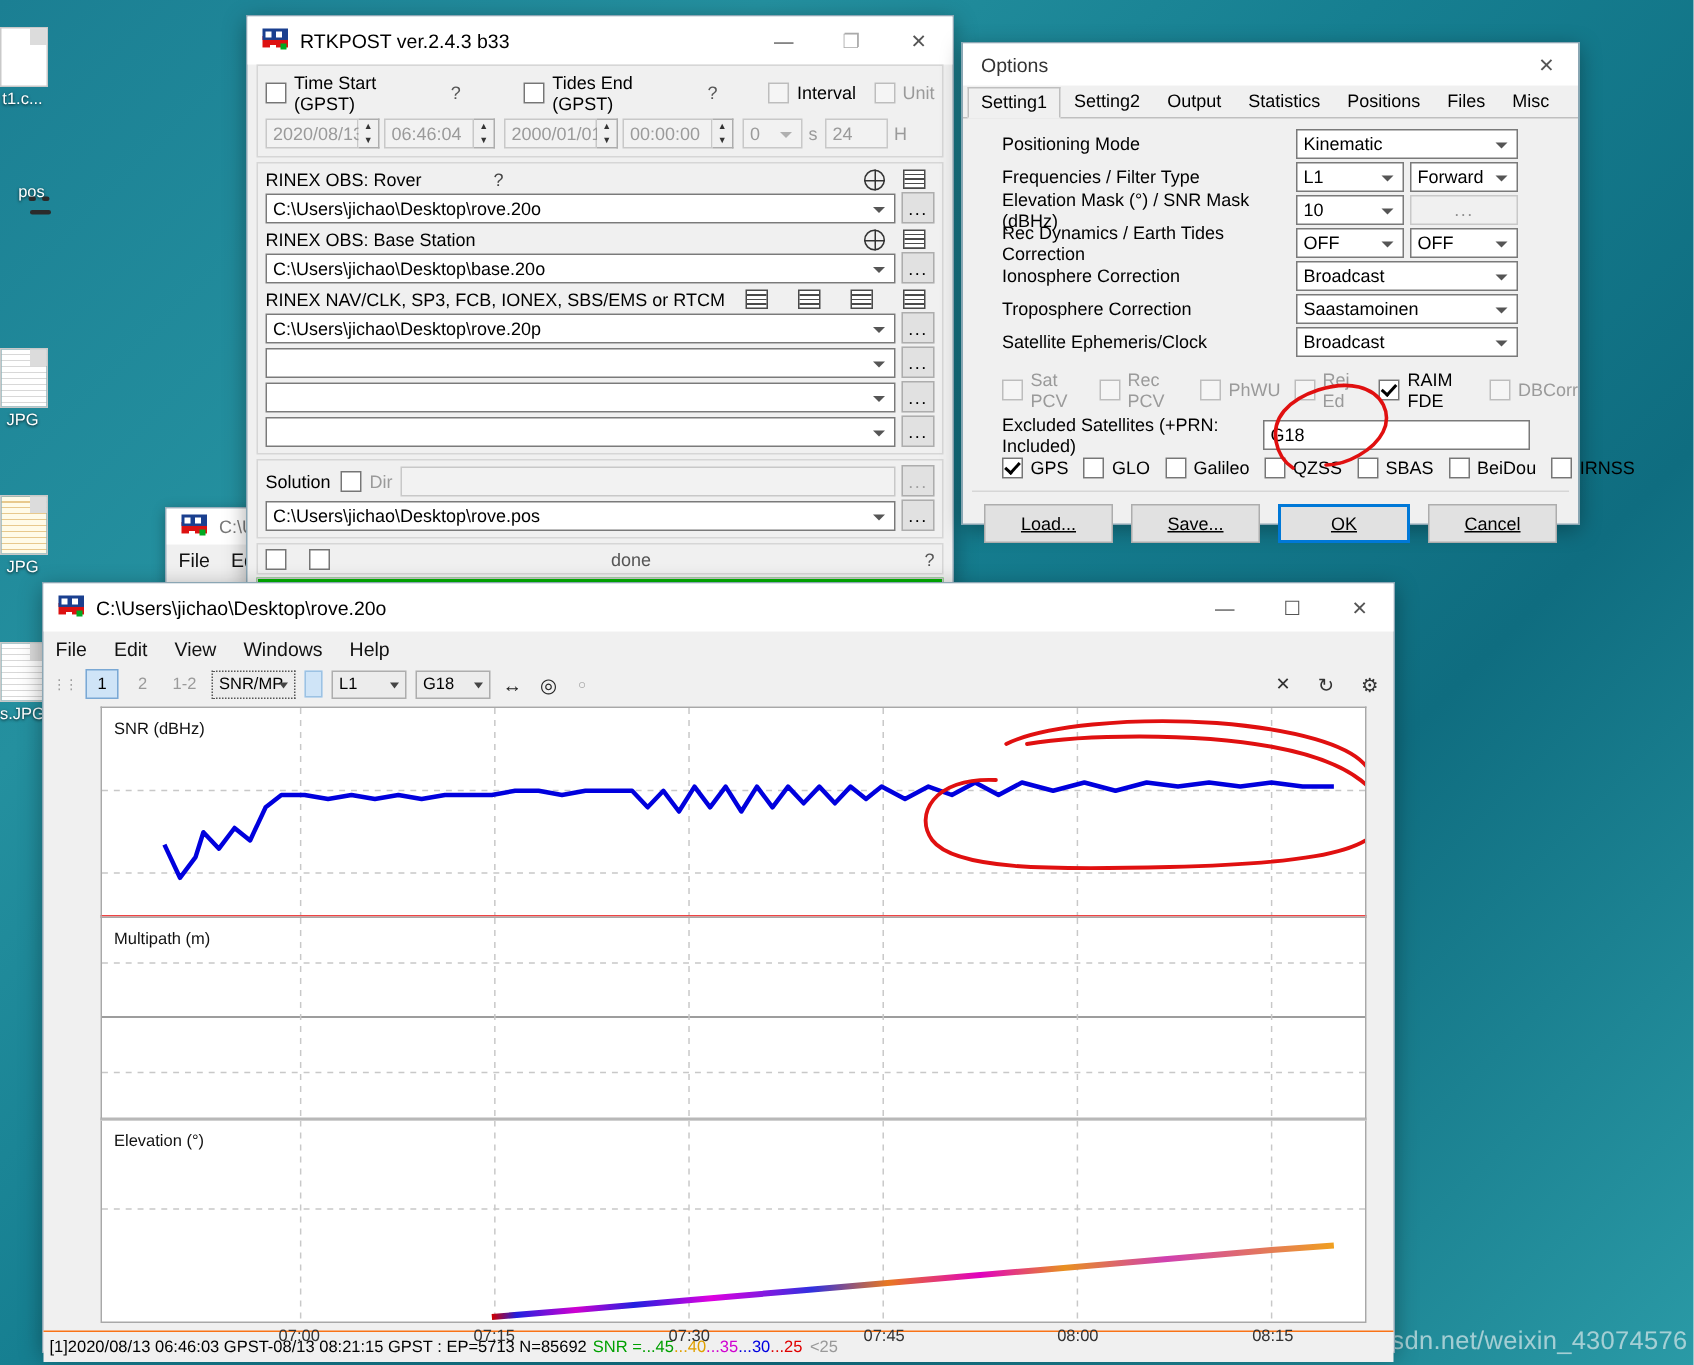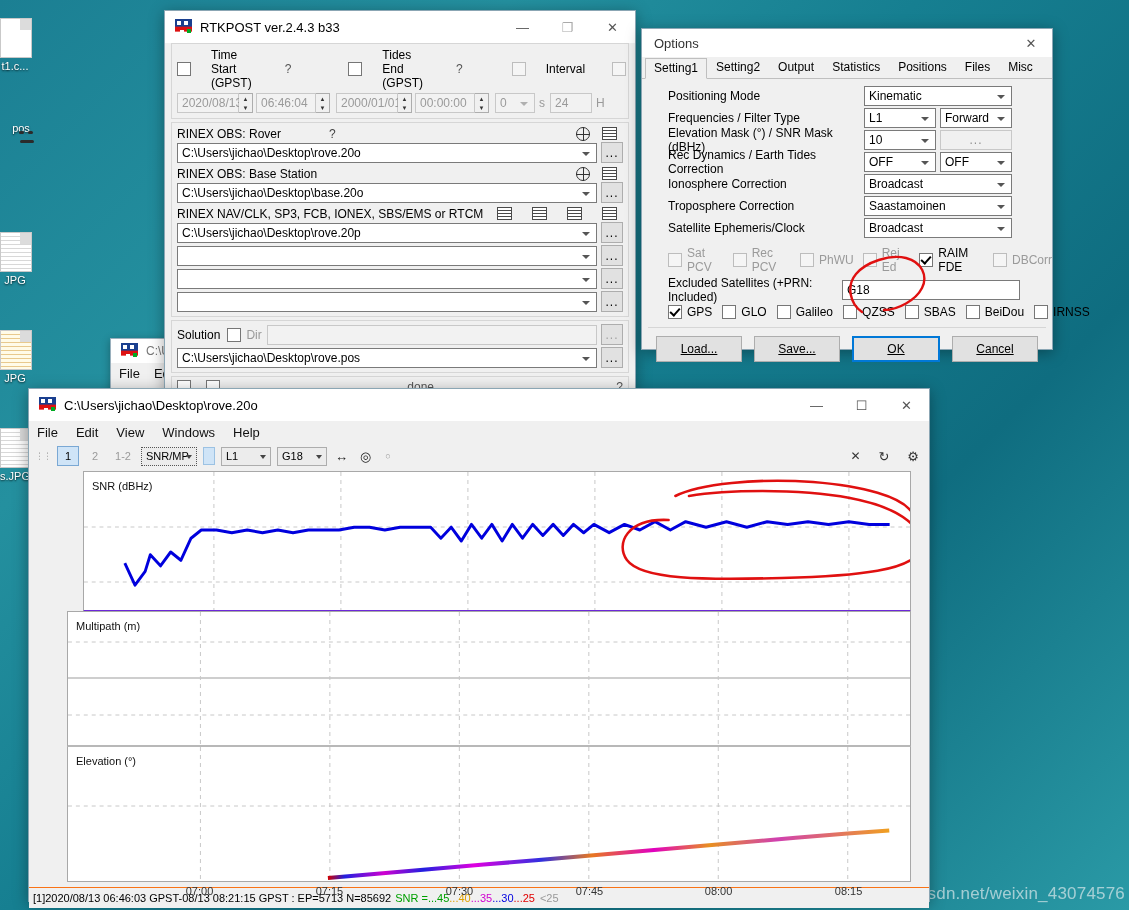--- a/index.html
+++ b/index.html
@@ -160,21 +160,21 @@
     <span class="tb-btns">
       <span class="tb-btn">—</span>
       <span class="tb-btn" style="color:#aaa">❐</span>
       <span class="tb-btn close">✕</span>
     </span>
   </div>
 
   <div class="body">
 
     <div class="grp" style="padding:4px 5px 5px;">
-      <div class="row" style="gap:15px;margin-bottom:3px">
+      <div class="row" style="gap:0;margin-bottom:3px">
         <span class="cbx"></span>
         <span class="lbl">Time Start (GPST)</span>
         <span class="lbl" style="margin-left:18px;color:#555">?</span>
         <span class="cbx" style="margin-left:42px"></span>
         <span class="lbl">Tides End (GPST)</span>
         <span class="lbl" style="margin-left:18px;color:#555">?</span>
         <span class="cbx dis" style="margin-left:34px"></span>
         <span class="lbl">Interval</span>
         <span class="cbx dis" style="margin-left:12px"></span>
         <span class="lbl" style="color:#9a9a9a">Unit</span>
@@ -441,21 +441,21 @@
     <span style="font-size:13px;color:#222;margin-left:6px">◎</span>
     <span style="font-size:9px;color:#999;margin-left:8px">○</span>
     <span style="flex:1"></span>
     <span style="font-size:12px;color:#333;margin-right:12px">✕</span>
     <span style="font-size:13px;color:#333;margin-right:12px">↻</span>
     <span style="font-size:13px;color:#333;margin-right:4px">⚙</span>
   </div>
 
   <div style="position:relative;height:418px;margin:0 8px 0 38px">
 
-    <div class="plotarea" style="position:absolute;left:16px;top:2px;right:10px;height:138px;border-bottom:2px solid #6d28d9">
+    <div class="plotarea" style="position:absolute;left:0;top:2px;right:10px;height:138px;border-bottom:2px solid #ef4444">
       <span class="panel-cap" style="left:8px;top:8px">SNR (dBHz)</span>
 
       <svg viewBox="0 0 852 138" preserveAspectRatio="none" style="position:absolute;inset:0;width:100%;height:100%">
         <line x1="0" y1="55" x2="852" y2="55" stroke="#c8c8c8" stroke-dasharray="4 4" stroke-width="1"></line>
         <line x1="0" y1="110" x2="852" y2="110" stroke="#c8c8c8" stroke-dasharray="4 4" stroke-width="1"></line>
         <line x1="134" y1="0" x2="134" y2="138" stroke="#c8c8c8" stroke-dasharray="4 4"></line>
         <line x1="265" y1="0" x2="265" y2="138" stroke="#c8c8c8" stroke-dasharray="4 4"></line>
         <line x1="396" y1="0" x2="396" y2="138" stroke="#c8c8c8" stroke-dasharray="4 4"></line>
         <line x1="527" y1="0" x2="527" y2="138" stroke="#c8c8c8" stroke-dasharray="4 4"></line>
         <line x1="658" y1="0" x2="658" y2="138" stroke="#c8c8c8" stroke-dasharray="4 4"></line>

